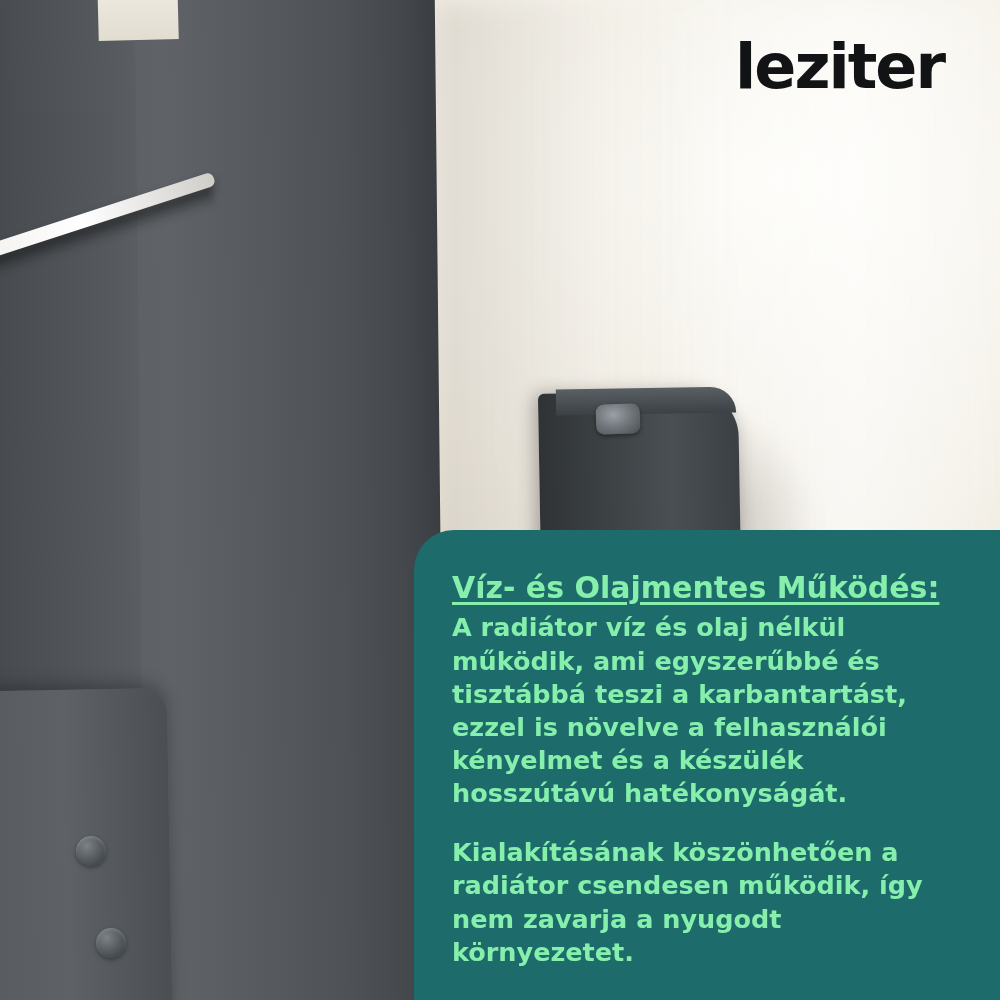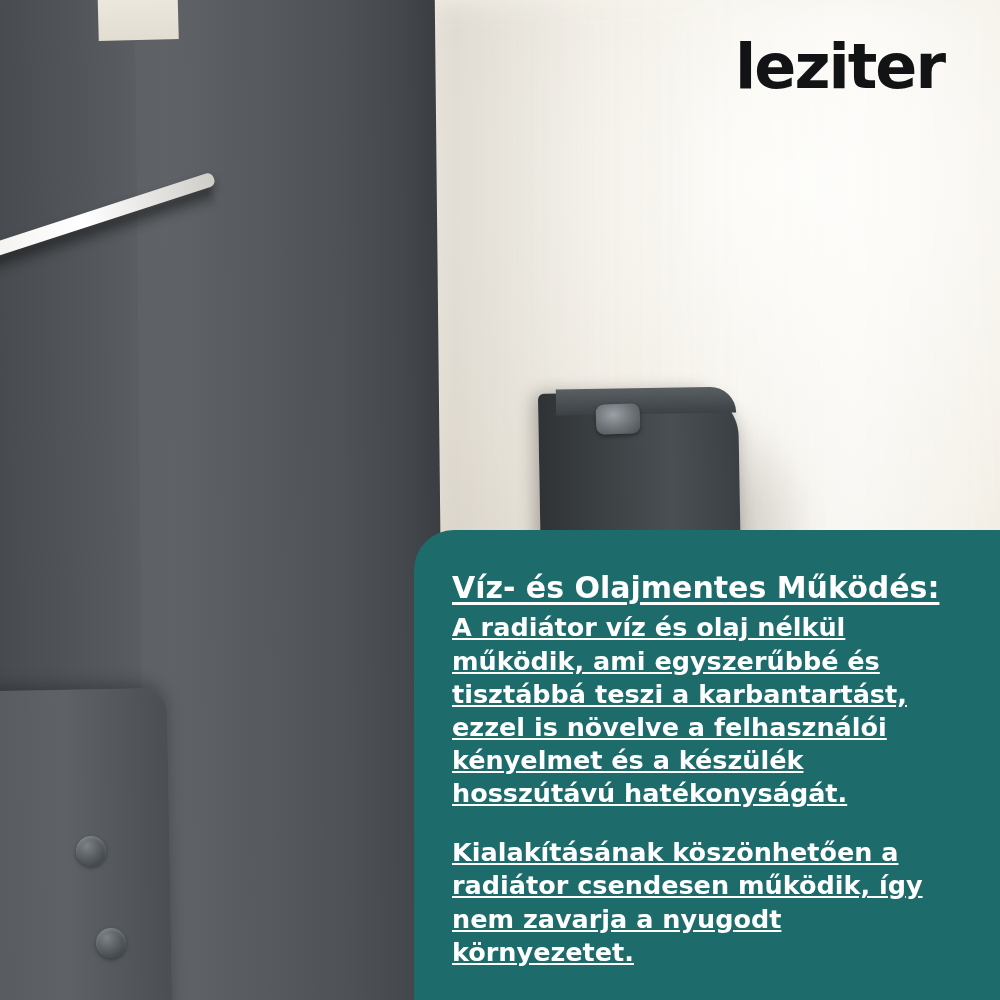--- a/index.html
+++ b/index.html
@@ -153,21 +153,21 @@
     text-align: right;
   }
 
   
   .panel {
     position: absolute;
     left: 414px; top: 530px;
     width: 586px; height: 470px;
     background: #1d6b6b;
     border-top-left-radius: 40px;
-    color: #ffffff;
+    color: #86efac;
     box-sizing: border-box;
     padding: 40px 36px 0 38px;
   }
   .panel-inner { width: 100%; }
   .blk { margin-bottom: 26px; }
   .blk:last-child { margin-bottom: 0; }
   .heading {
     font-size: 30px;
     font-weight: bold;
     line-height: 1.18;
@@ -176,21 +176,20 @@
     text-decoration-thickness: 3px;
     margin: 0 0 6px 0;
     font-family: "DejaVu Sans", sans-serif;
   }
   .body {
     font-size: 25.5px;
     font-weight: bold;
     line-height: 1.30;
     margin: 0;
     font-family: "DejaVu Sans", sans-serif;
-    text-decoration: underline;
   }
 </style>
 </head>
 <body>
 
 <div class="canvas">
 
   <div class="photo"></div>
   <div class="wall-shade"></div>
   <div class="wall-shade2"></div>

